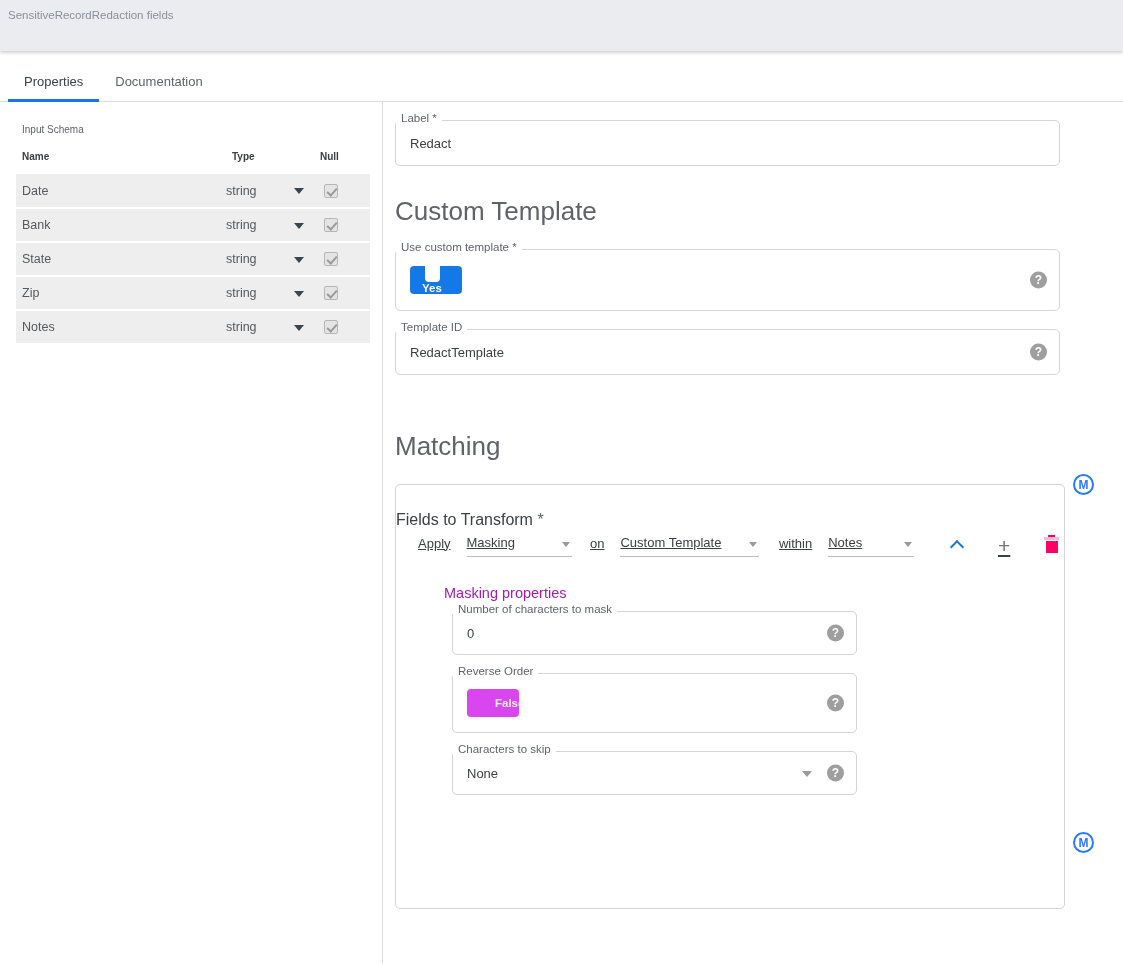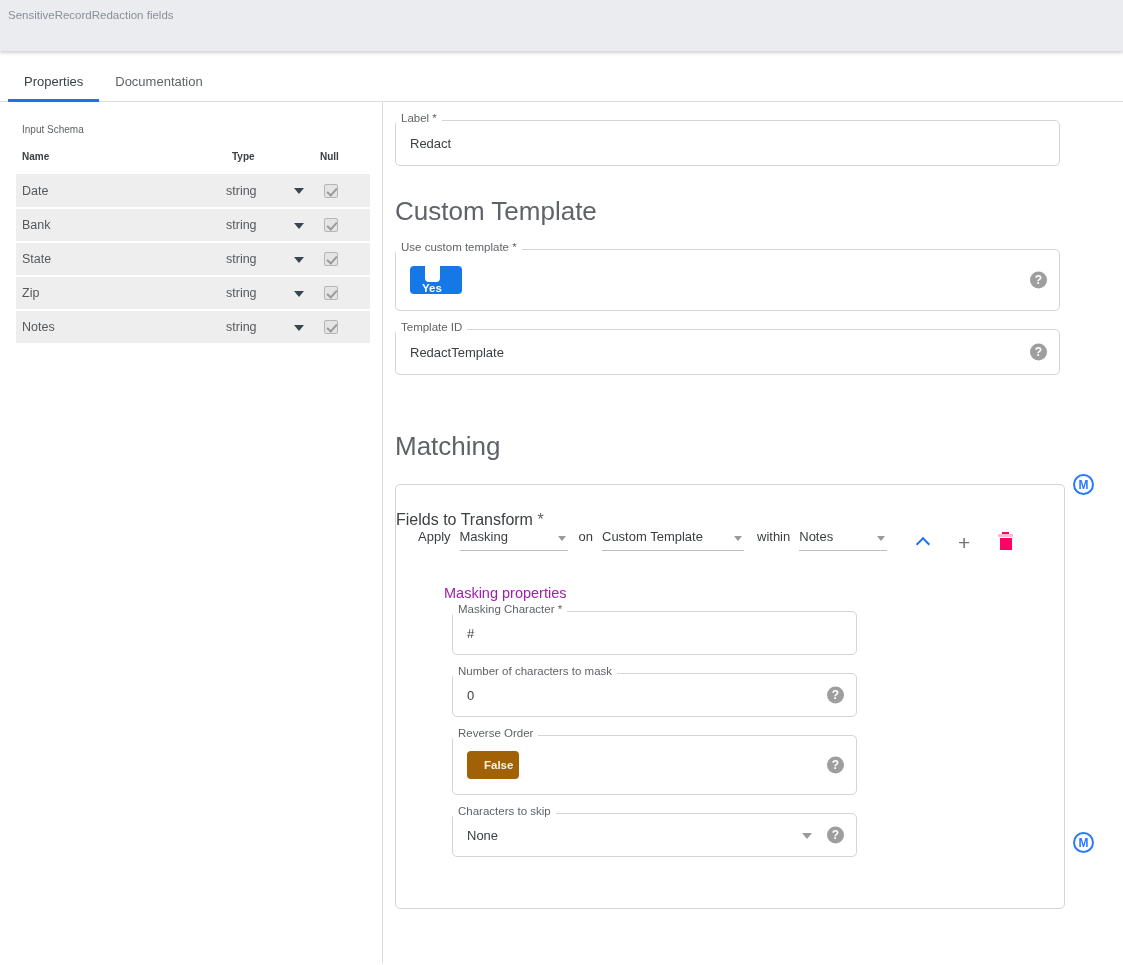--- a/index.html
+++ b/index.html
@@ -189,22 +189,22 @@
   .toggle.on {
     background: #1478e6;
     justify-content: flex-end;
     padding-right: 8px;
     flex-direction: column;
   }
   .toggle.on .knob {
     order: -1;
   }
   .toggle.off {
-    background: #a16207;
-    padding-left: 10px;
+    background: #d946ef;
+    padding-left: 21px;
   }
   .knob {
     width: 15px; height: 24px;
     background: #fff;
     border-radius: 4px;
     flex: 0 0 auto;
   }
   .toggle .tlabel {
     font-size: 11.5px;
     font-weight: bold;
@@ -231,24 +231,25 @@
   .ft-card {
     position: relative;
     width: 670px;
     border: 1px solid #d3d4d6;
     border-radius: 5px;
     padding: 26px 0 22px 0;
     min-height: 425px;
   }
   .apply-row {
     display: flex;
-    align-items: flex-start;
-    gap: 1px;
+    align-items: center;
+    gap: 8px;
     padding-left: 22px;
     height: 34px;
+    text-decoration: underline;
   }
   .word {
     font-size: 13px;
     color: #3c4043;
     padding-bottom: 6px;
   }
   .uselect {
     position: relative;
     border-bottom: 1px solid #bdbdbd;
     font-size: 13px;
@@ -471,27 +472,20 @@
           <span class="trash-ic">
             <span class="lid"></span>
               <span class="can"></span>
           </span>
         </span>
       </div>
 
       <div class="sub-title">Masking properties</div>
 
       
-      <div class="ofield inner-field">
-        <span class="leg">
-          <span>Masking Character</span>
-          <span class="req">*</span>
-        </span>
-        <div class="val">#</div>
-      </div>
 
       
       <div class="ofield inner-field">
         <span class="leg">Number of characters to mask</span>
         <div class="val">0</div>
         <span class="help-icon">?</span>
       </div>
 
       
       <div class="ofield inner-field" style="height:60px;">

